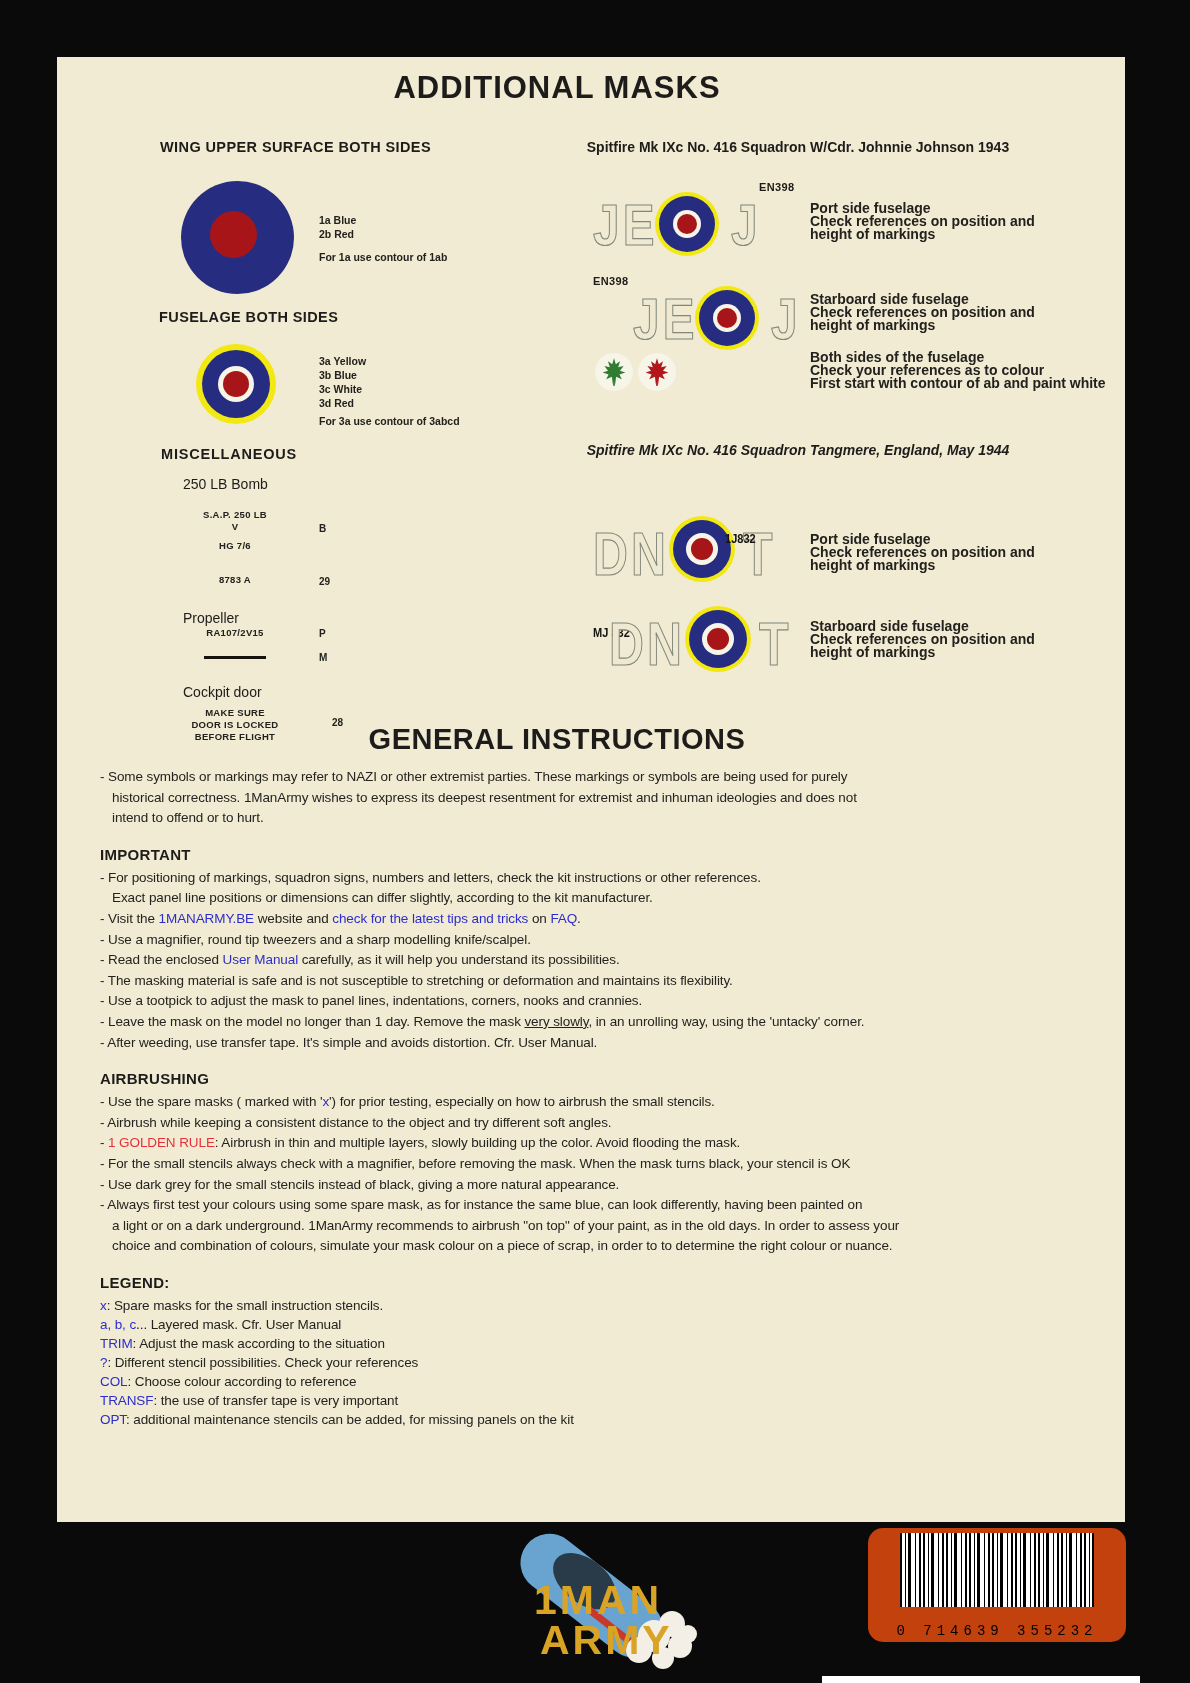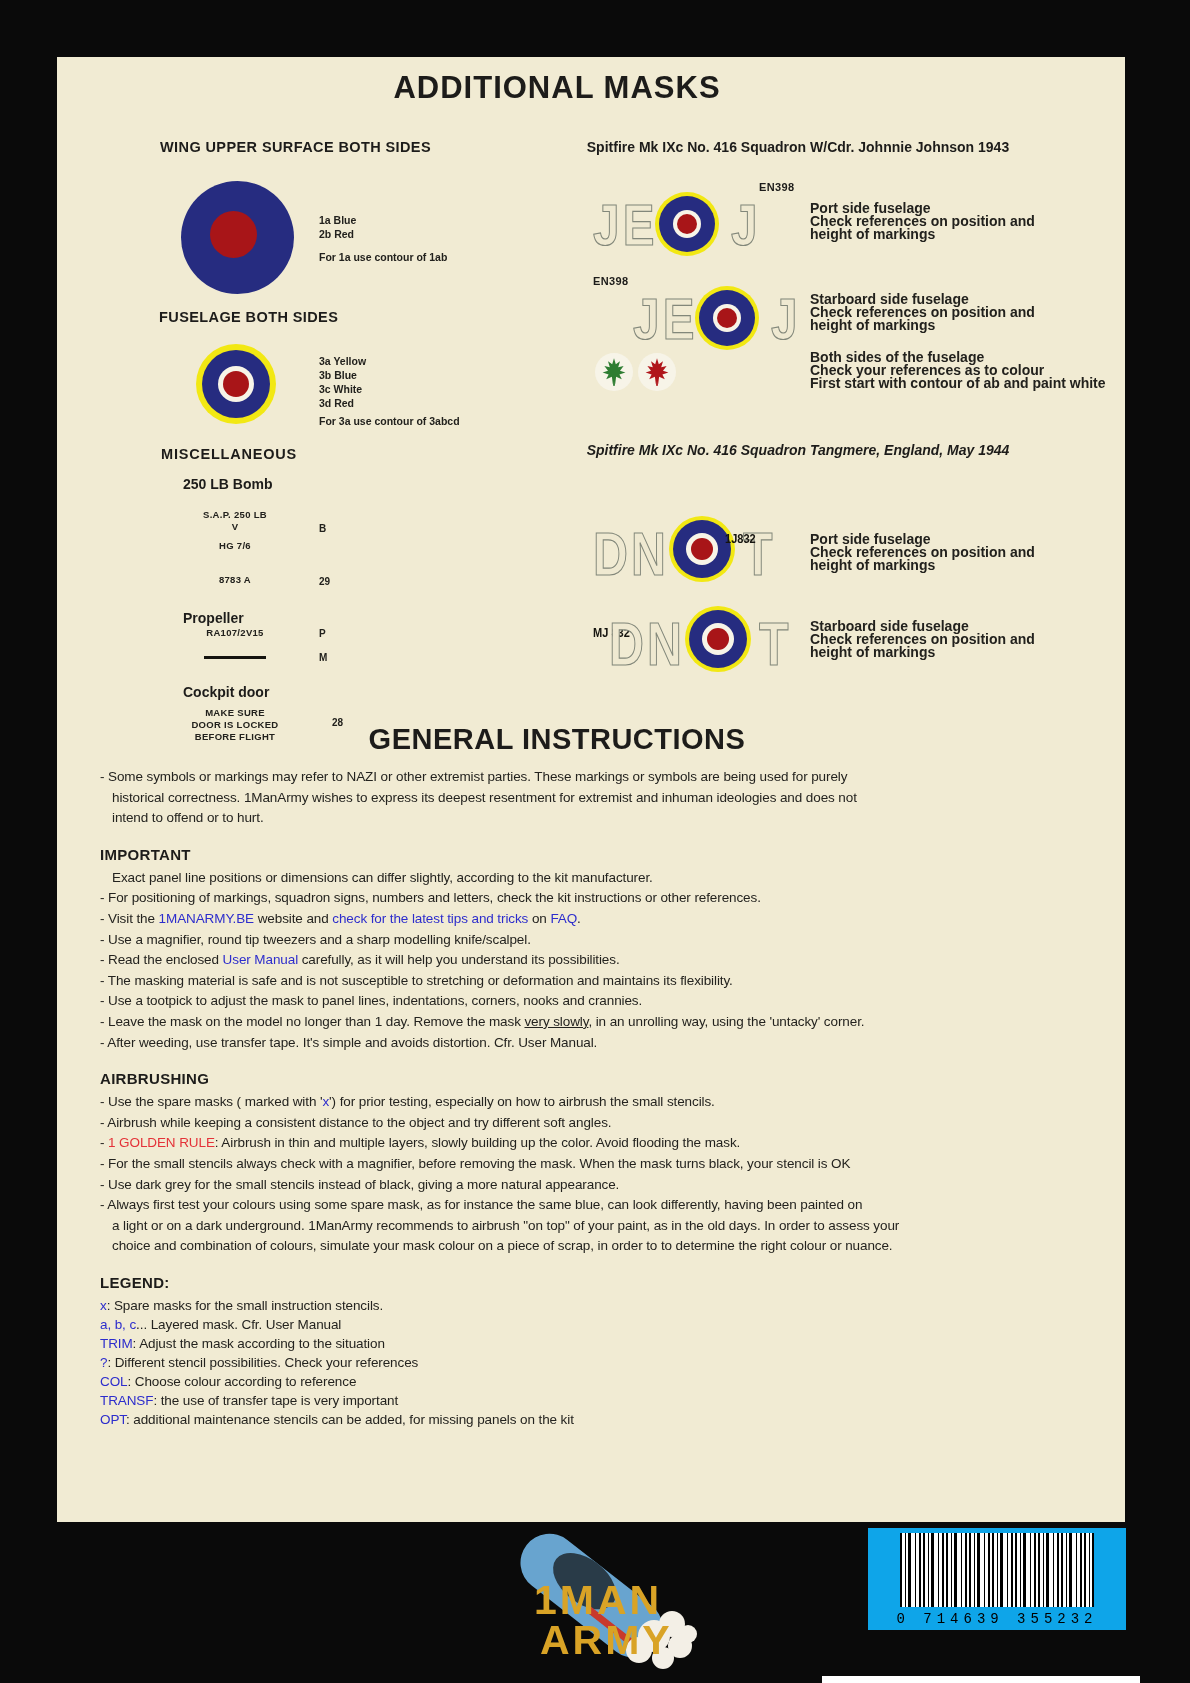--- a/index.html
+++ b/index.html
@@ -15,21 +15,21 @@
   }
   .main-title{
     position:absolute;left:0;top:13px;width:1000px;text-align:center;
     font-size:31px;font-weight:700;letter-spacing:1px;color:#1d1c1a;
   }
   .gi-title{
     position:absolute;left:0;top:666px;width:1000px;text-align:center;
     font-size:29px;font-weight:700;letter-spacing:0.5px;color:#1d1c1a;
   }
   .h-sec{position:absolute;font-size:14.5px;font-weight:700;letter-spacing:0.4px;color:#1d1c1a;white-space:nowrap;}
-  .h-sub{position:absolute;font-size:14px;font-weight:700;color:#1d1c1a;white-space:nowrap;}
+  .h-sub{position:absolute;font-size:14px;font-weight:400;color:#1d1c1a;white-space:nowrap;}
   .h-scheme{position:absolute;width:550px;text-align:center;font-size:14px;font-weight:700;color:#1d1c1a;white-space:nowrap;}
   .lab{position:absolute;font-size:10.5px;font-weight:700;line-height:14px;color:#22211d;white-space:pre;}
   .stencil{position:absolute;width:130px;text-align:center;font-size:9.5px;font-weight:700;line-height:12px;letter-spacing:0.3px;color:#22211d;}
   .refnum{position:absolute;font-size:10px;font-weight:700;color:#22211d;}
   .caption{position:absolute;font-size:14px;font-weight:700;line-height:12.8px;color:#22211d;}
   .serialtag{position:absolute;font-size:11px;font-weight:700;letter-spacing:0.4px;color:#1d1c1a;white-space:pre;}
   .serialsm{position:absolute;font-size:13px;font-weight:700;letter-spacing:0;color:#15140f;transform:scaleX(0.85);transform-origin:left top;white-space:pre;}
   .circ{position:absolute;border-radius:50%;}
   .sqletters{
     position:absolute;font-weight:700;color:#efe9d1;
@@ -45,21 +45,21 @@
   .isec{margin-bottom:17px;}
   .iheading{font-size:15px;font-weight:700;letter-spacing:0.3px;color:#1d1c1a;margin-bottom:5px;}
   .iline{font-size:13.5px;line-height:20.6px;color:#24231f;letter-spacing:-0.1px;}
   .iline.cont{padding-left:12px;}
   .iline.legend{line-height:19px;}
   .iline .link{color:#2d2dcc;}
   .iline .red{color:#e43238;}
   .iline .u{text-decoration:underline;}
   .footer-logo{position:absolute;left:478px;top:1526px;width:230px;height:150px;}
   .barcode{
-    position:absolute;left:868px;top:1528px;width:258px;height:102px;background:#0ea5e9;
+    position:absolute;left:868px;top:1528px;width:258px;height:114px;background:#c2410c;border-radius:15px;
   }
   .bars{
     position:absolute;left:32px;right:32px;top:5px;height:74px;
     background:repeating-linear-gradient(90deg,
       #000 0 2px,#fff 2px 5px,#000 5px 6px,#fff 6px 8px,
       #000 8px 11px,#fff 11px 15px,#000 15px 16px,#fff 16px 19px,
       #000 19px 21px,#fff 21px 23px);
   }
   .barcode-digits{
     position:absolute;left:0;right:0;bottom:3px;text-align:center;
@@ -216,22 +216,22 @@
     </div>
 
   <div class="instructions">
       <div class="isec">
         <div class="iline"><span>- Some symbols or markings may refer to NAZI or other extremist parties. These markings or symbols are being used for purely</span></div>
         <div class="iline cont"><span>historical correctness. 1ManArmy wishes to express its deepest resentment for extremist and inhuman ideologies and does not</span></div>
         <div class="iline cont"><span>intend to offend or to hurt.</span></div>
       </div>
       <div class="isec">
         <div class="iheading">IMPORTANT</div>
+        <div class="iline"><span>- For positioning of markings, squadron signs, numbers and letters, check the kit instructions or other references.</span></div>
         <div class="iline cont"><span>Exact panel line positions or dimensions can differ slightly, according to the kit manufacturer.</span></div>
-        <div class="iline"><span>- For positioning of markings, squadron signs, numbers and letters, check the kit instructions or other references.</span></div>
         <div class="iline"><span>- Visit the </span><span class="link">1MANARMY.BE</span><span> website and </span><span class="link">check for the latest tips and tricks</span><span> on </span><span class="link">FAQ</span><span>.</span></div>
         <div class="iline"><span>- Use a magnifier, round tip tweezers and a sharp modelling knife/scalpel.</span></div>
         <div class="iline"><span>- Read the enclosed </span><span class="link">User Manual</span><span> carefully, as it will help you understand its possibilities.</span></div>
         <div class="iline"><span>- The masking material is safe and is not susceptible to stretching or deformation and maintains its flexibility.</span></div>
         <div class="iline"><span>- Use a tootpick to adjust the mask to panel lines, indentations, corners, nooks and crannies.</span></div>
         <div class="iline"><span>- Leave the mask on the model no longer than 1 day. Remove the mask </span><span class="u">very slowly</span><span>, in an unrolling way, using the 'untacky' corner.</span></div>
         <div class="iline"><span>- After weeding, use transfer tape. It's simple and avoids distortion. Cfr. User Manual.</span></div>
       </div>
       <div class="isec">
         <div class="iheading">AIRBRUSHING</div>

